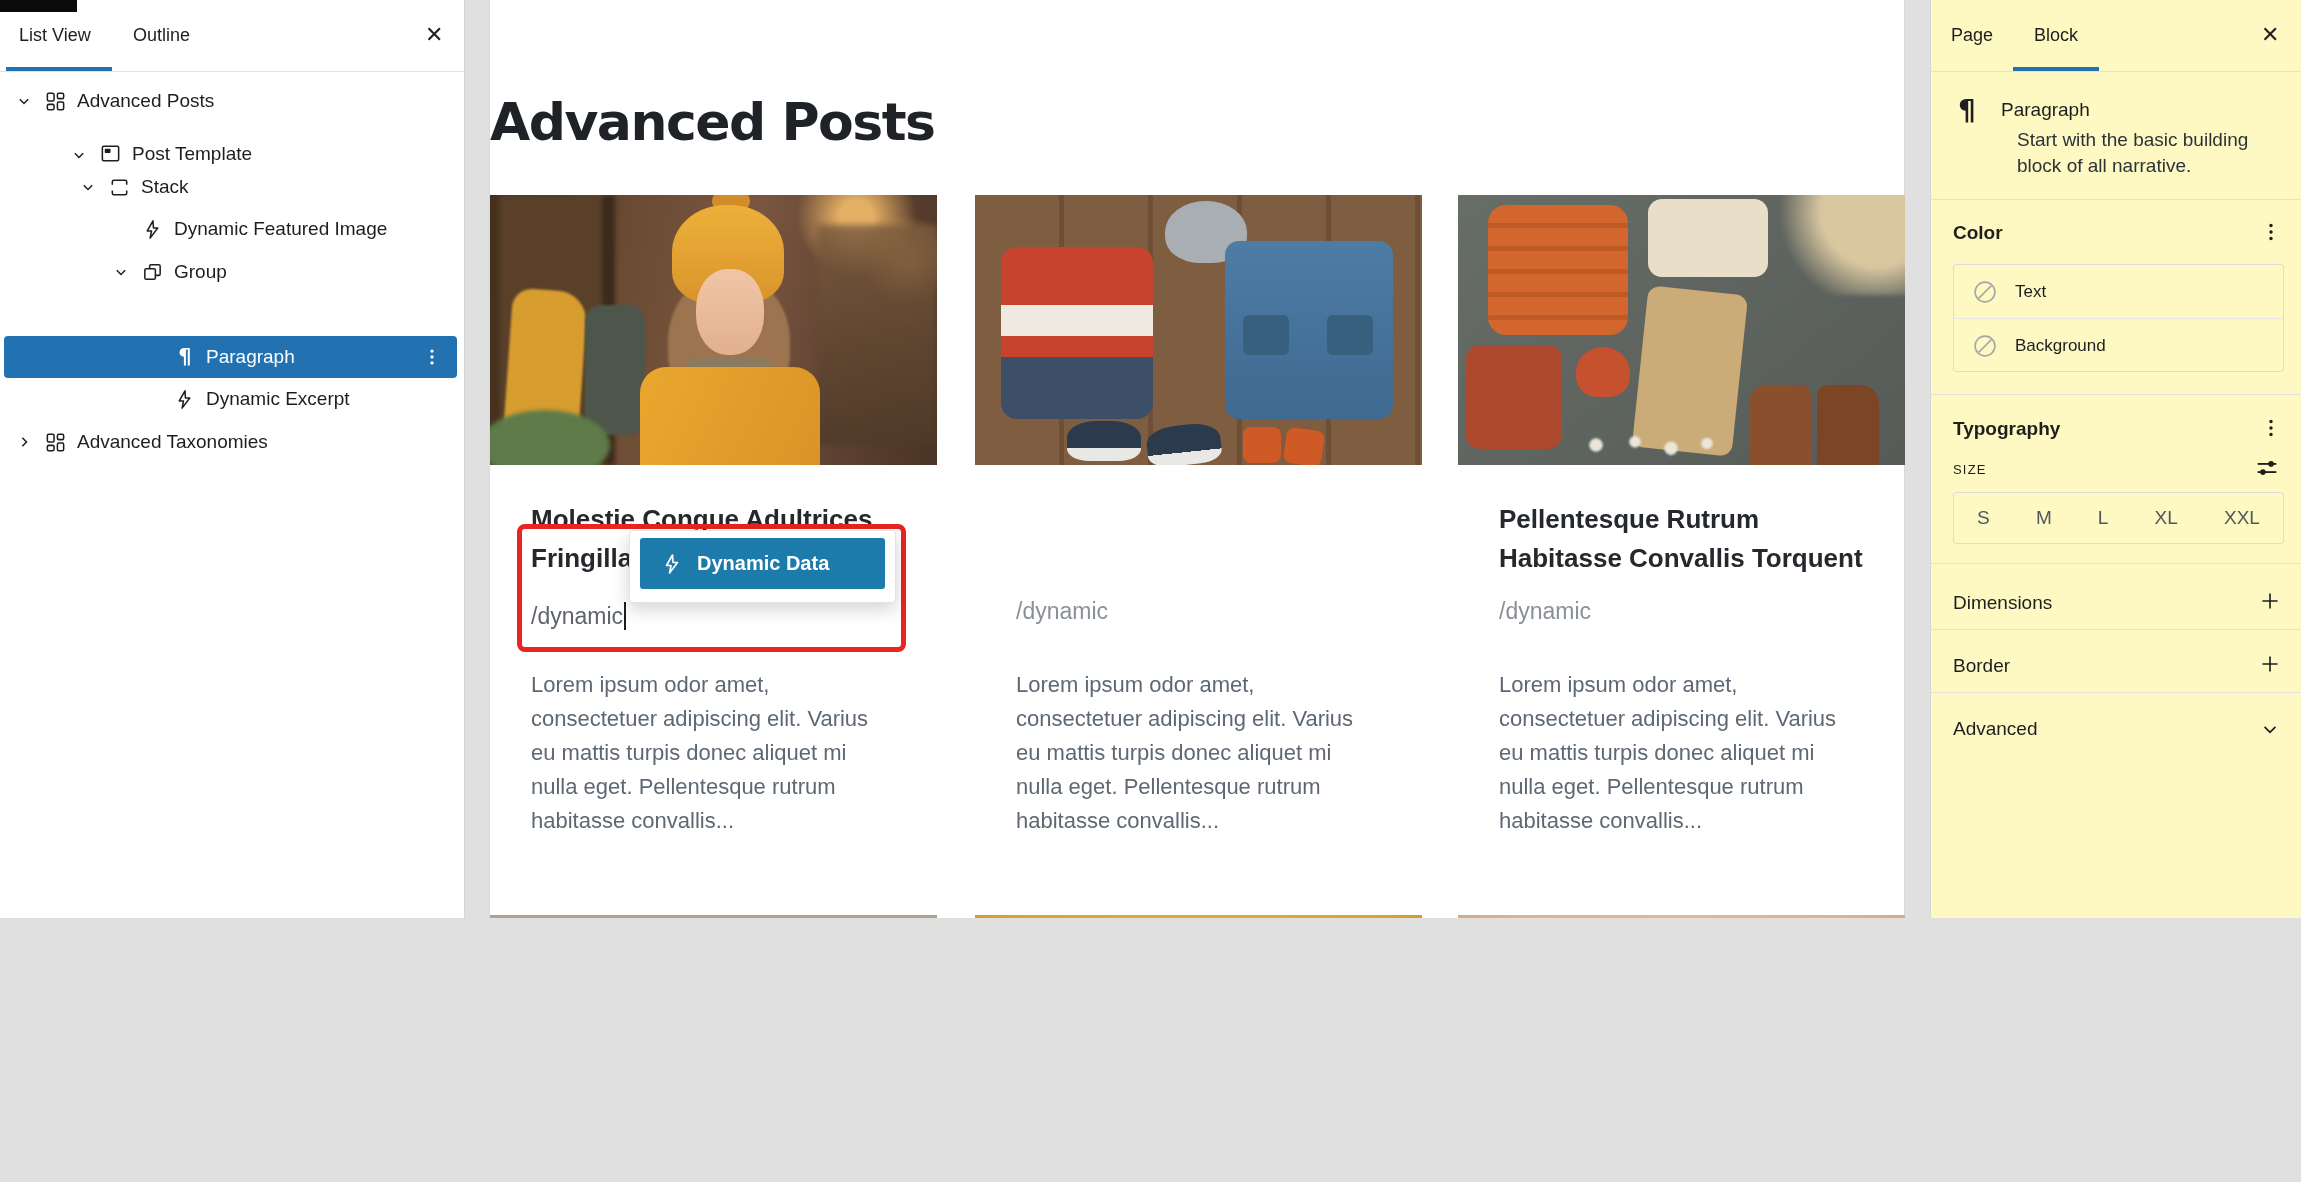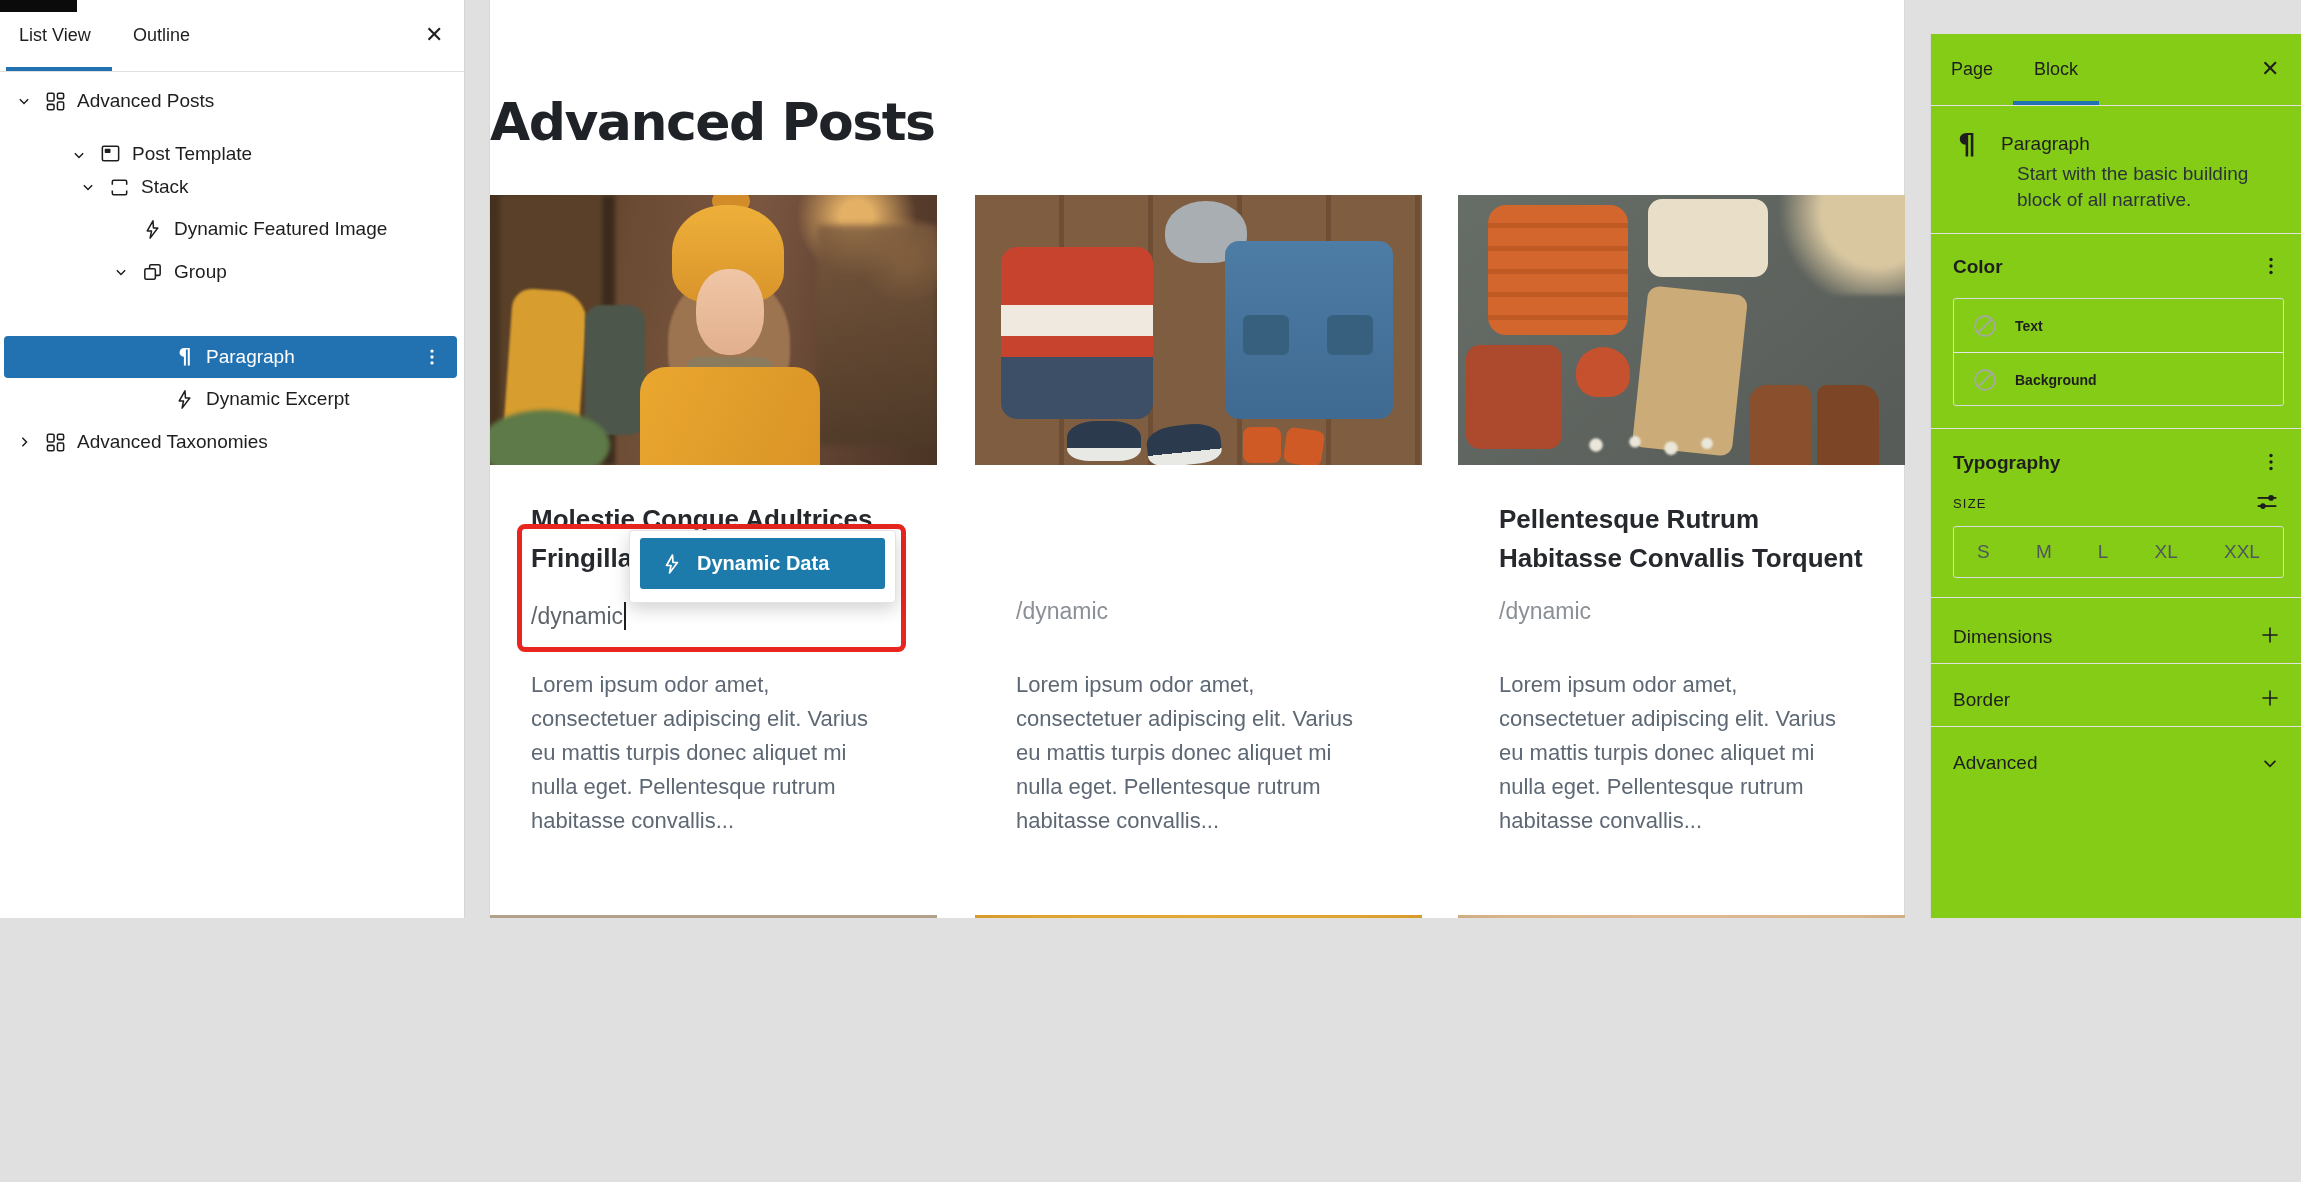--- a/index.html
+++ b/index.html
@@ -1,21 +1,21 @@
 <!DOCTYPE html>
 <html><head>
 <meta charset="utf-8">
 <style>
   html,body{margin:0;padding:0;background:#e0e0e0;font-family:"Liberation Sans",sans-serif;color:#1e1e1e;}
   #root{position:relative;width:2301px;height:918px;overflow:hidden;background:#e0e0e0;}
 
   
   #left-panel{position:absolute;left:0;top:0;bottom:0;width:464px;background:#fff;border-right:1px solid #d5d5d5;}
   #canvas-bg{position:absolute;left:489px;top:0;bottom:0;width:1414px;background:#ffffff;border-left:1px solid #d9d9d9;border-right:1px solid #d9d9d9;}
-  #sidebar{position:absolute;left:1930px;top:0;bottom:0;width:371px;background:#84cc16;border-left:1px solid #d5d5d5;margin-top:34px;}
+  #sidebar{position:absolute;left:1930px;top:0;bottom:0;width:371px;background:#fef9c3;border-left:1px solid #d5d5d5;}
   #black-bar{position:absolute;left:0;top:0;width:77px;height:12px;background:#0b0b0b;z-index:30;}
 
   
   .lp-head{position:absolute;left:0;top:0;width:464px;height:71px;border-bottom:1px solid #e0e0e0;}
   .lp-tab{position:absolute;top:0;height:71px;line-height:71px;font-size:18px;color:#1e1e1e;cursor:pointer;}
   .lp-underline{position:absolute;left:6px;bottom:0;width:106px;height:4px;background:#2271b1;}
   .close-x{position:absolute;font-size:22px;color:#1e1e1e;cursor:pointer;}
 
   
   .tree-row{position:absolute;left:0;width:464px;height:42px;display:flex;align-items:center;cursor:pointer;}
@@ -49,21 +49,21 @@
   
   .sb-head{position:absolute;left:0;top:0;width:371px;height:71px;border-bottom:1px solid #e0e0e0;}
   .sb-tab{position:absolute;top:0;height:71px;line-height:71px;font-size:18px;color:#1e1e1e;cursor:pointer;}
   .sb-underline{position:absolute;left:82px;top:67px;width:86px;height:4px;background:#2271b1;}
   .sdiv{position:absolute;left:0;width:371px;height:1px;background:#e0e0e0;}
   .sb-sec-title{position:absolute;font-size:19px;font-weight:600;color:#1e1e1e;}
   .sb-row-title{position:absolute;font-size:19px;color:#1e1e1e;}
   .sb-box{position:absolute;border:1px solid #dcdcde;border-radius:3px;box-sizing:border-box;}
   .color-row{height:53px;display:flex;align-items:center;padding-left:17px;cursor:pointer;}
   .color-row + .color-row{border-top:1px solid #e6e6e6;}
-  .color-row .clabel{font-size:14px;margin-left:16px;color:#1e1e1e;font-weight:bold;}
+  .color-row .clabel{font-size:17px;margin-left:16px;color:#1e1e1e;}
   .sizes{display:flex;height:100%;align-items:center;justify-content:space-around;}
   .sizes span{font-size:19px;color:#50575e;cursor:pointer;}
   .sb-kebab{position:absolute;cursor:pointer;}
   .sb-desc{position:absolute;font-size:19px;line-height:26px;color:#2c3338;}
   .sb-block-name{position:absolute;font-size:19px;font-weight:500;color:#1e1e1e;}
   .size-label{position:absolute;font-size:13px;letter-spacing:1.2px;font-weight:500;color:#1e1e1e;}
 
   
   .ph1{background:
     radial-gradient(circle at 82% 8%, rgba(250,195,110,.85) 0 16px, rgba(250,195,110,0) 60px),

